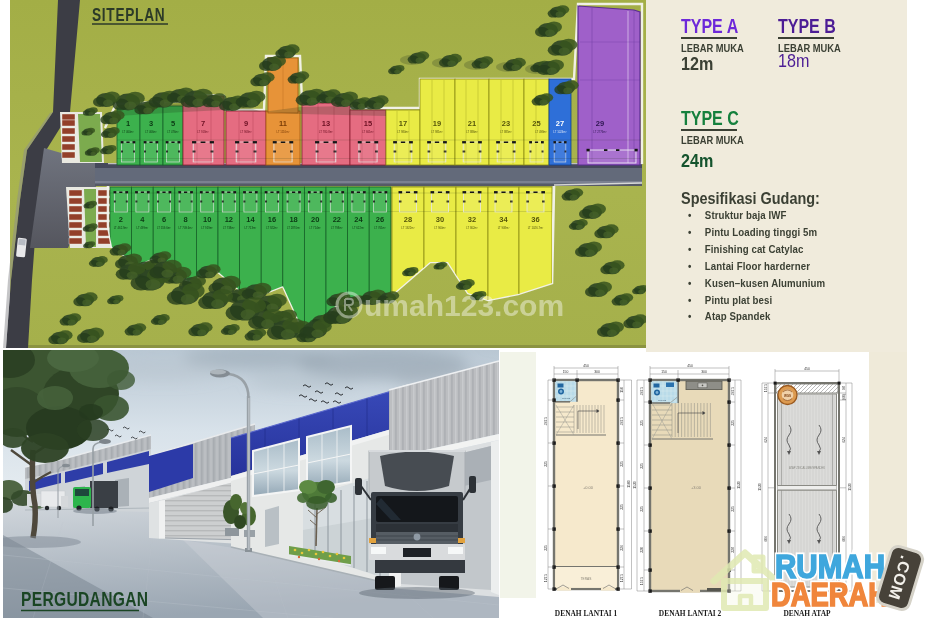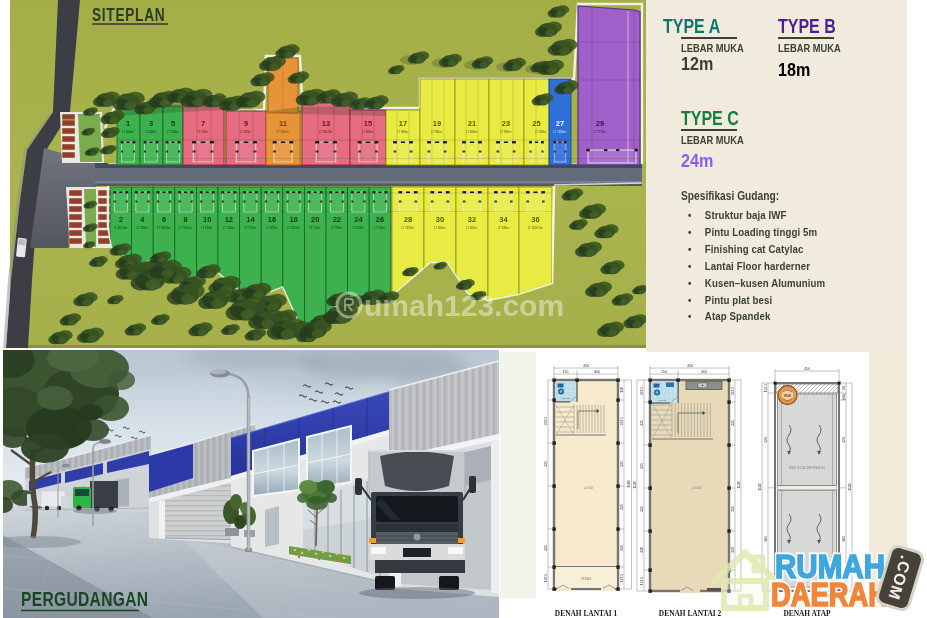--- a/index.html
+++ b/index.html
@@ -444,42 +444,42 @@
 <line x1="92" y1="24" x2="168" y2="24" stroke="#2c3a28" stroke-width="1.7"></line>
 </g>
 </svg>
 
 <div class="abs" style="left:646px;top:0;width:261px;height:352px;background:#f0ebdc"></div>
 
 <div class="abs" style="left:869px;top:352px;width:38px;height:251px;background:#efead9"></div>
 
 <div class="abs" style="left:500px;top:352px;width:36px;height:246px;background:rgba(237,239,223,0.7)"></div>
 
-<div class="abs" style="left:663px;top:15px;color:#0f766e;font-size:20px;font-weight:bold"><span class="cond">TYPE A</span></div>
+<div class="abs" style="left:681px;top:15px;color:#6d28d9;font-size:20px;font-weight:bold"><span class="cond">TYPE A</span></div>
 <div class="abs" style="left:681px;top:37px;width:56px;height:2px;background:#3b4034"></div>
 
 <div class="abs" style="left:681px;top:42px;color:#3b4034;font-size:11px;font-weight:bold"><span class="cond2">LEBAR MUKA</span></div>
 
 <div class="abs" style="left:681px;top:53px;color:#3b4034;font-size:19px;font-weight:bold"><span class="cond2">12m</span></div>
 
 <div class="abs" style="left:778px;top:15px;color:#4c1d95;font-size:20px;font-weight:bold"><span class="cond">TYPE B</span></div>
 <div class="abs" style="left:778px;top:37px;width:56px;height:2px;background:#3b4034"></div>
 
 <div class="abs" style="left:778px;top:42px;color:#3b4034;font-size:11px;font-weight:bold"><span class="cond2">LEBAR MUKA</span></div>
 
-<div class="abs" style="left:778px;top:59px;color:#000000;font-size:19px;font-weight:bold"><span class="cond2">18m</span></div>
+<div class="abs" style="left:778px;top:50px;color:#4c1d95;font-size:19px;font-weight:normal"><span class="cond2">18m</span></div>
 
 <div class="abs" style="left:681px;top:107px;color:#15803d;font-size:20px;font-weight:bold"><span class="cond">TYPE C</span></div>
 <div class="abs" style="left:681px;top:129px;width:56px;height:2px;background:#3b4034"></div>
 
 <div class="abs" style="left:681px;top:134px;color:#3b4034;font-size:11px;font-weight:bold"><span class="cond2">LEBAR MUKA</span></div>
 
-<div class="abs" style="left:681px;top:150px;color:#8b5cf6;font-size:19px;font-weight:bold"><span class="cond2">24m</span></div>
-
-<div class="abs" style="left:681px;top:189px;color:#3b4034;font-size:12px;font-weight:bold"><span class="cond2">Spesifikasi Gudang:</span></div>
+<div class="abs" style="left:681px;top:150px;color:#14532d;font-size:19px;font-weight:bold"><span class="cond2">24m</span></div>
+
+<div class="abs" style="left:681px;top:189px;color:#3b4034;font-size:17px;font-weight:bold"><span class="cond2">Spesifikasi Gudang:</span></div>
 
 <div class="abs" style="left:688px;top:207px;color:#3b4034;font-size:11px;font-weight:bold;line-height:16.9px;transform:scaleX(.88);transform-origin:left top">
 <div>•&nbsp;&nbsp;&nbsp;&nbsp;&nbsp;<span style="letter-spacing:.1px">Struktur baja IWF</span></div>
 <div>•&nbsp;&nbsp;&nbsp;&nbsp;&nbsp;<span style="letter-spacing:.1px">Pintu Loading tinggi 5m</span></div>
 <div>•&nbsp;&nbsp;&nbsp;&nbsp;&nbsp;<span style="letter-spacing:.1px">Finishing cat Catylac</span></div>
 <div>•&nbsp;&nbsp;&nbsp;&nbsp;&nbsp;<span style="letter-spacing:.1px">Lantai Floor harderner</span></div>
 <div>•&nbsp;&nbsp;&nbsp;&nbsp;&nbsp;<span style="letter-spacing:.1px">Kusen–kusen Alumunium</span></div>
 <div>•&nbsp;&nbsp;&nbsp;&nbsp;&nbsp;<span style="letter-spacing:.1px">Pintu plat besi</span></div>
 <div>•&nbsp;&nbsp;&nbsp;&nbsp;&nbsp;<span style="letter-spacing:.1px">Atap Spandek</span></div>
 </div>

